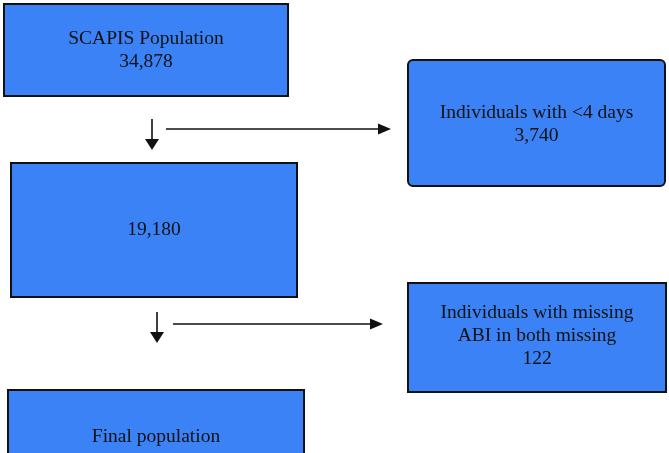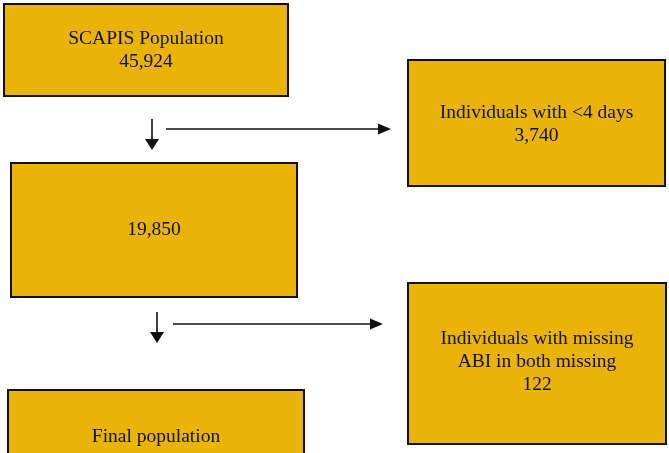--- a/index.html
+++ b/index.html
@@ -12,57 +12,57 @@
       height: 453px;
       position: relative;
       overflow: hidden;
       font-family: "Liberation Serif", "DejaVu Serif", serif;
       color: #111111;
     }
     .box {
       position: absolute;
       box-sizing: border-box;
       border: 2px solid #111111;
-      background: #eab308;
+      background: #3b82f6;
       display: flex;
       flex-direction: column;
       align-items: center;
       justify-content: center;
       text-align: center;
       font-size: 19.5px;
       line-height: 23px;
     }
     .box span { display: block; white-space: nowrap; }
     #box-scapis   { left: 3px;   top: 3px;   width: 286px; height: 94px; padding-bottom: 2px; }
-    #box-excl1    { left: 407px; top: 59px;  width: 259px; height: 128px; }
+    #box-excl1    { left: 407px; top: 59px;  width: 259px; height: 128px; border-radius: 6px; }
     #box-accept   { left: 10px;  top: 162px; width: 288px; height: 136px; padding-bottom: 4px; }
-    #box-excl2    { left: 407px; top: 282px; width: 260px; height: 163px; padding-bottom: 6px; }
+    #box-excl2    { left: 407px; top: 282px; width: 260px; height: 111px; padding-bottom: 6px; }
     #box-final    { left: 7px;   top: 359px; width: 298px; height: 94px; border-bottom: none; padding-bottom: 4px; margin-top: 30px; }
     svg.arrows {
       position: absolute;
       left: 0; top: 0;
       width: 669px; height: 453px;
       pointer-events: none;
     }
   </style>
 </head>
 <body>
 
 <div class="box" id="box-scapis">
   <span>SCAPIS Population</span>
-  <span>45,924</span>
+  <span>34,878</span>
 </div>
 
 <div class="box" id="box-excl1">
   <span>Individuals with &lt;4 days</span>
   <span>3,740</span>
 </div>
 
 <div class="box" id="box-accept">
-  <span>19,850</span>
+  <span>19,180</span>
 </div>
 
 <div class="box" id="box-excl2">
   <span>Individuals with missing</span>
   <span>ABI in both missing</span>
   <span>122</span>
 </div>
 
 <div class="box" id="box-final">
   <span>Final population</span>

